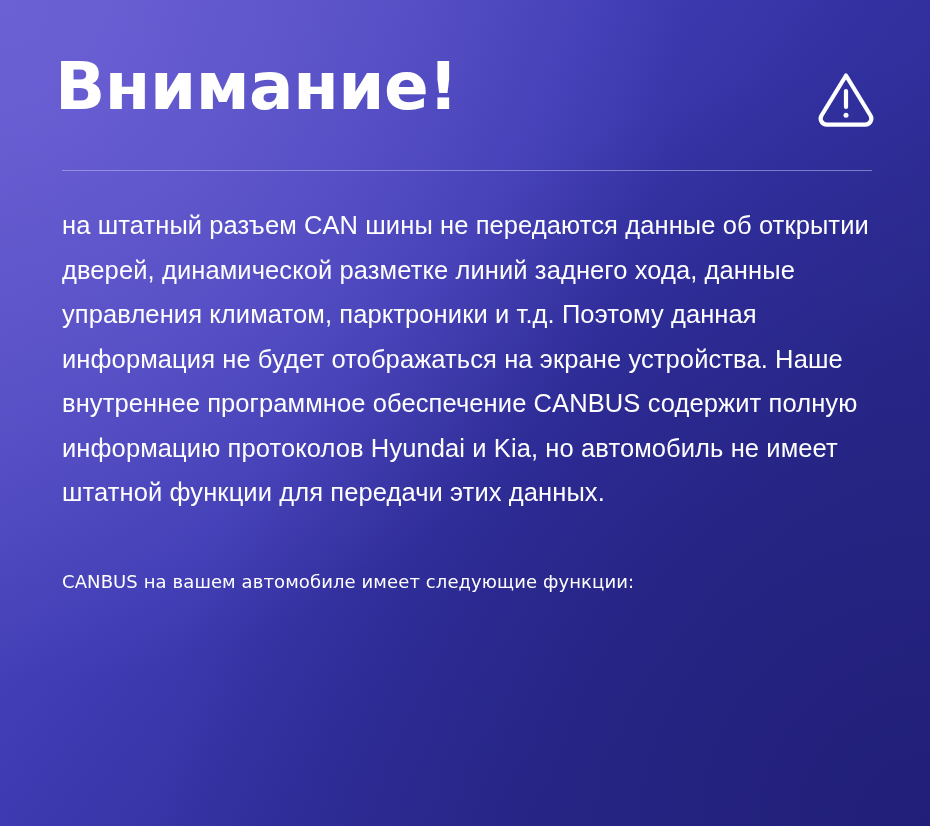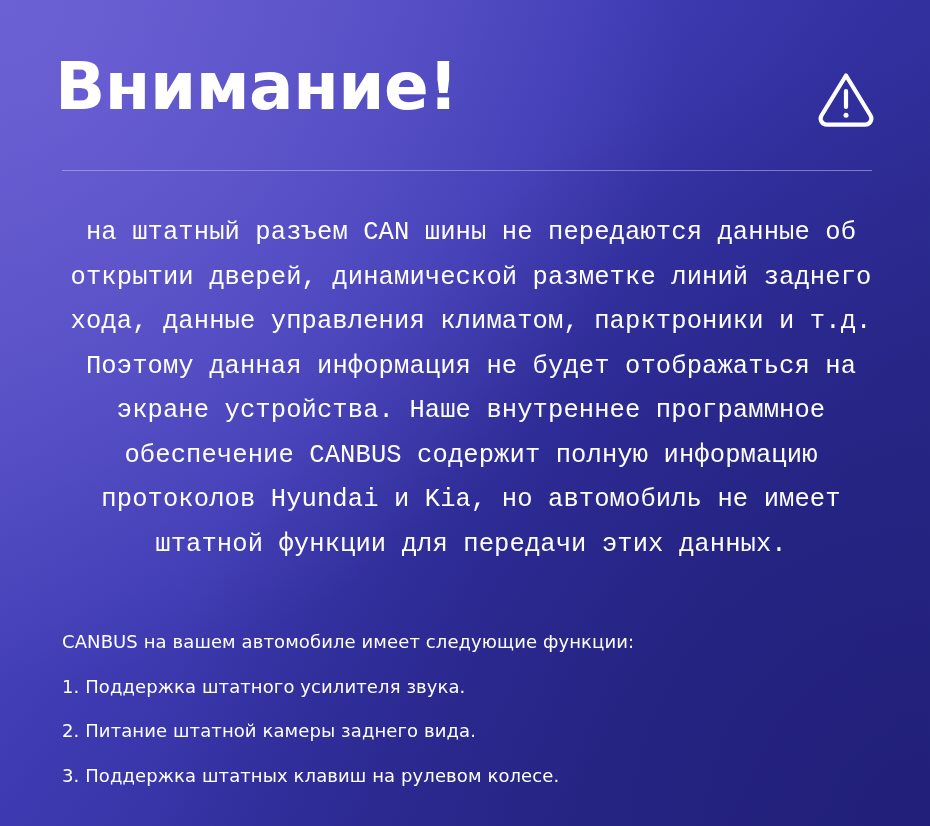--- a/index.html
+++ b/index.html
@@ -79,28 +79,27 @@
 
   
   .content {
     position: absolute;
     left: 62px;
     top: 203px;
     width: 818px;
   }
 
   .para {
-    margin: 8px;
+    margin: 0;
     color: #ffffff;
     font-size: 25.5px;
     line-height: 44.5px;
     font-weight: 400;
     letter-spacing: 0.1px;
-    font-family: Liberation Mono, monospace;
-    text-align: center;
+    font-family: Liberation Sans, sans-serif;
   }
 
   .block-gap {
     height: 45px;
   }
 
   .list {
     margin: 0;
     padding: 0;
     list-style: none;
@@ -133,20 +132,15 @@
   <div class="divider"></div>
 
   <div class="content">
 
     <p class="para">на штатный разъем CAN шины не передаются данные об открытии дверей, динамической разметке линий заднего хода, данные управления климатом, парктроники и т.д. Поэтому данная информация не будет отображаться на экране устройства. Наше внутреннее программное обеспечение CANBUS содержит полную информацию протоколов Hyundai и Kia, но автомобиль не имеет штатной функции для передачи этих данных.</p>
 
     <div class="block-gap"></div>
 
     <div class="list-item">CANBUS на вашем автомобиле имеет следующие функции:</div>
 
-    <ul class="list">
-      <li class="list-item">1. Поддержка штатного усилителя звука.</li>
-      <li class="list-item">2. Питание штатной камеры заднего вида.</li>
-      <li class="list-item">3. Поддержка штатных клавиш на рулевом колесе.</li>
-    </ul>
 
   </div>
 </div>
 
 </body></html>

